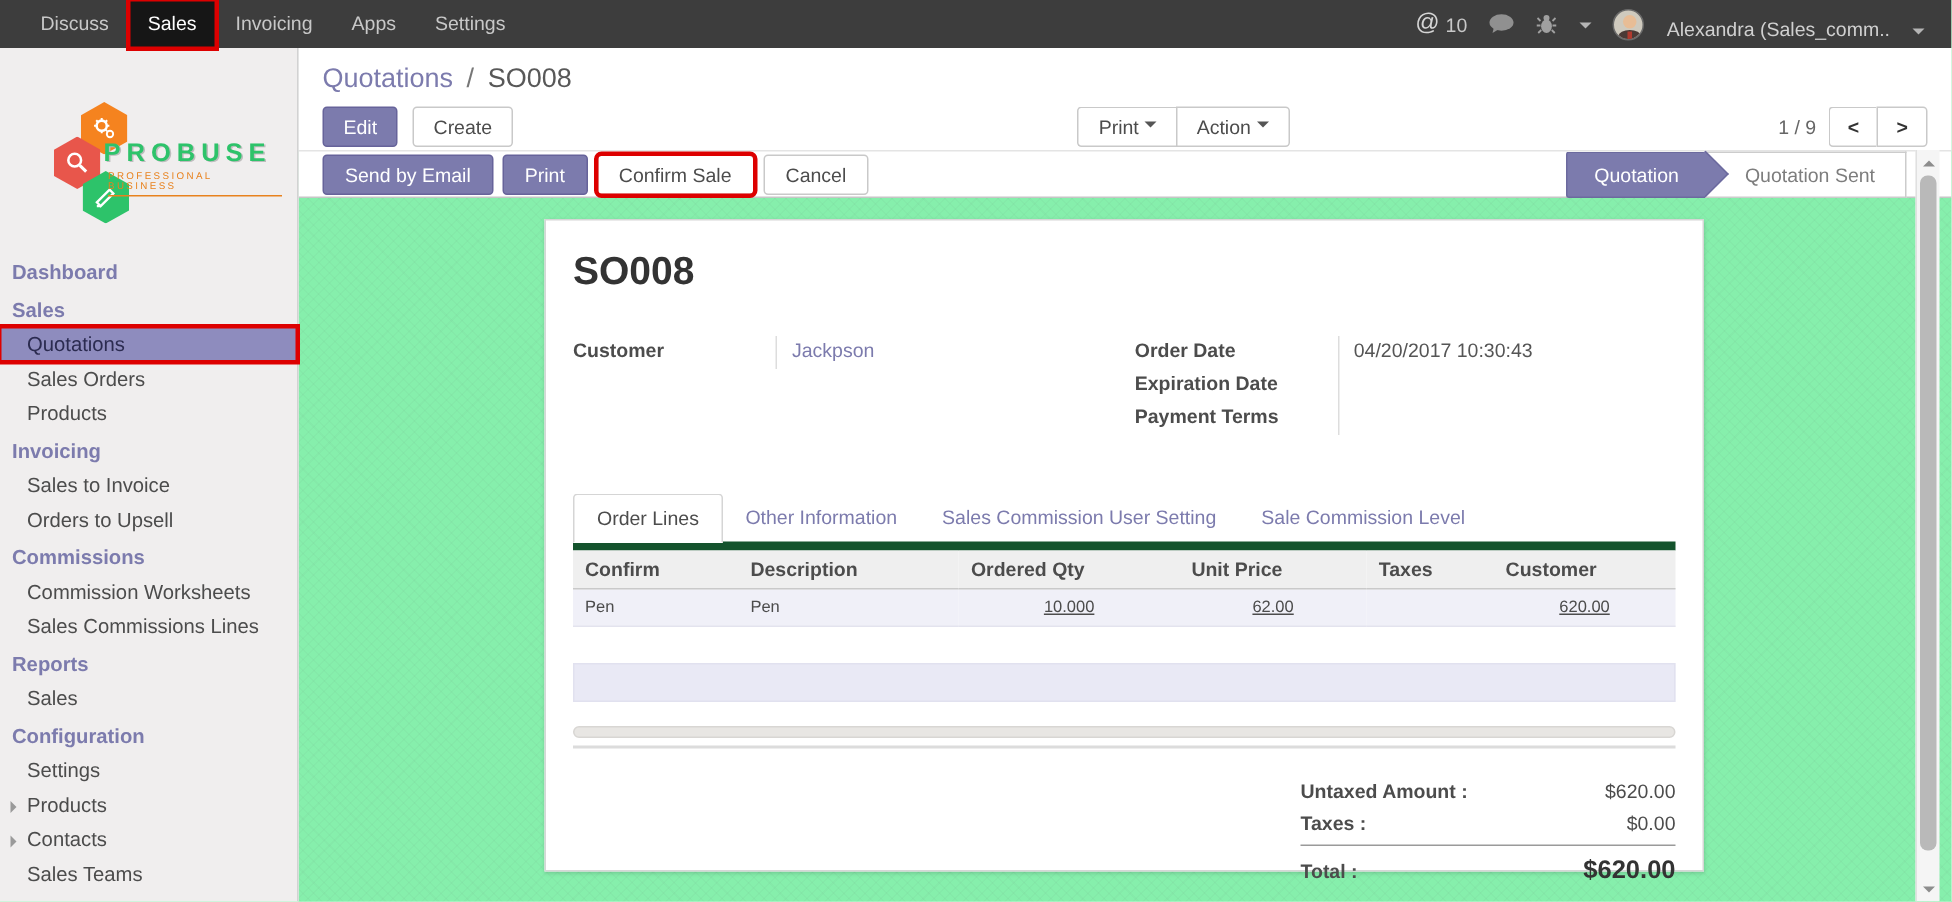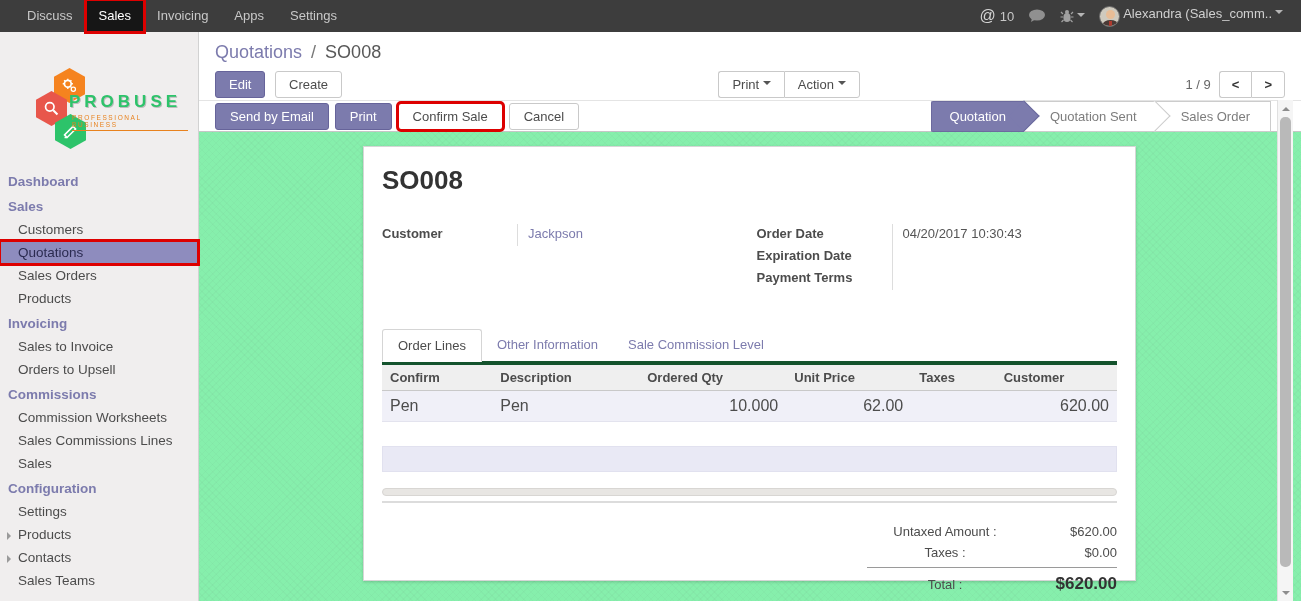--- a/index.html
+++ b/index.html
@@ -8,21 +8,21 @@
   .screen { position:relative; width:1301px; height:601px; overflow:hidden; }
 
   
   .navbar { position:absolute; top:0; left:0; width:100%; height:32px; background:#3d3d3d; display:flex; align-items:stretch; z-index:30; }
   .nav-left { display:flex; align-items:stretch; padding-left:14px; }
   .nav-item { color:#c8c8c8; line-height:32px; padding:0 13px; cursor:pointer; }
   .nav-item.active { background:#161616; color:#fff; outline:3px solid #dd0000; outline-offset:-1px; }
   .nav-right { margin-left:auto; display:flex; align-items:center; gap:14px; padding-right:18px; color:#c8c8c8; }
   .mention { display:flex; align-items:center; gap:4px; }
   .mention .at { font-size:16px; color:#d5d5d5; }
-  .icon-btn { display:flex; align-items:flex-start; gap:3px; cursor:pointer; }
+  .icon-btn { display:flex; align-items:flex-end; gap:15px; cursor:pointer; }
   .caret-down { display:inline-block; width:0; height:0; border:4px solid transparent; border-top-color:#b5b5b5; margin-top:4px; }
   .avatar { width:21px; height:21px; border-radius:50%; background:#cfcabe; position:relative; overflow:hidden; border:1px solid #6a6a6a; }
   .avatar .head { position:absolute; top:3px; left:6px; width:9px; height:9px; border-radius:50%; background:#e8bd96; }
   .avatar .body { position:absolute; bottom:-2px; left:3px; width:15px; height:8px; border-radius:50% 50% 0 0; background:#4a3a36; }
   .avatar .tie { position:absolute; bottom:0; left:9px; width:3px; height:5px; background:#b03a2e; }
   .user-name { color:#d0d0d0; white-space:nowrap; }
 
   
   .sidebar { position:absolute; top:32px; left:0; width:199px; height:569px; background:#f0eeee; border-right:1px solid #d2d2d2; z-index:20; }
   .logo { position:relative; height:82px; margin:36px 0 18px 28px; width:160px; }
@@ -91,40 +91,40 @@
   .sheet { position:absolute; top:46px; left:164px; width:773px; height:435px; background:#fff; border:1px solid #d6d6d6; box-shadow:0 1px 3px rgba(0,0,0,0.18); padding:16px 18px 20px 18px; z-index:4; }
   .sheet-title { font-size:26px; font-weight:bold; color:#333; margin-top:2px; }
   .fields { display:flex; margin-top:28px; }
   .fgroup { flex:1; display:grid; grid-template-columns:135px 1fr; align-content:start; }
   .fgroup.right { margin-left:14px; }
   .flabel { font-weight:bold; color:#4c4c4c; padding:2px 0; min-height:22px; }
   .fvalue { border-left:1px solid #ddd; padding:2px 0 2px 10px; min-height:22px; color:#555; }
   .fvalue.link { color:#7c7bad; cursor:pointer; }
 
   
-  .tabs { display:flex; margin-top:38px; border-bottom:4px solid #14532d; }
+  .tabs { display:flex; margin-top:38px; border-bottom:6px solid #14532d; }
   .tab { padding:8px 15px; color:#7c7bad; cursor:pointer; font-size:13px; position:relative; top:1px; }
   .tab.active { background:#fff; color:#4c4c4c; border:1px solid #d5d5d5; border-bottom:1px solid #fff; border-radius:3px 3px 0 0; }
 
   
   table.lines { width:100%; border-collapse:collapse; }
   table.lines th { background:#efefef; font-weight:bold; color:#4c4c4c; text-align:left; padding:5px 8px; border-bottom:1px solid #c9c9c9; font-size:13px; }
-  table.lines td { padding:6px 8px; font-size:16px; color:#4c4c4c; }
+  table.lines td { padding:6px 8px; font-size:11px; color:#4c4c4c; }
   table.lines tr.line-row { background:#f0f0f8; border-bottom:1px solid #e3e3ee; cursor:pointer; }
-  .num { text-align:right; }
+  .num { text-align:center;text-decoration:underline; }
   col.c-product{width:15%;} col.c-desc{width:20%;} col.c-qty{width:20%;} col.c-price{width:17%;} col.c-tax{width:11.5%;} col.c-sub{width:16.5%;}
 
   .band { margin-top:24px; height:26px; background:#e9e9f5; border:1px solid #e1e1ef; }
   .hbar { margin-top:16px; height:8px; background:#e8e6e3; border:1px solid #d8d6d3; border-radius:4px; }
   .hline { margin-top:5px; border-top:2px solid #dcdcdc; }
 
   
   .totals { width:250px; margin-left:auto; margin-top:18px; }
   .t-row { display:flex; align-items:baseline; padding:3px 0; }
-  .t-label { flex:1; text-align:center; font-weight:normal; color:#4c4c4c; padding-right:14px; }
+  .t-label { flex:1; text-align:left; font-weight:bold; color:#4c4c4c; padding-right:14px; }
   .t-value { width:80px; text-align:right; color:#4c4c4c; }
   .t-total { border-top:1px solid #9a9a9a; margin-top:4px; padding-top:6px; }
   .t-total .t-value { font-weight:bold; font-size:17px; color:#333; }
 </style>
 </head>
 <body>
 
 <div class="screen">
 
   <div class="navbar">
@@ -186,33 +186,33 @@
             <path d="M3 14 L13 4 L16 7 L6 17 Z" fill="none" stroke="#fff" stroke-width="1.8"></path>
             <line x1="3" y1="17" x2="6" y2="17" stroke="#fff" stroke-width="1.8"></line>
           </svg>
       </div>
       <div class="logo-title">PROBUSE</div>
       <div class="logo-subtitle">PROFESSIONAL BUSINESS</div>
     </div>
 
     <div class="menu-heading">Dashboard</div>
     <div class="menu-heading">Sales</div>
-    <div class="menu-item">Customers</div>
     <div class="menu-item selected">Quotations</div>
     <div class="menu-item">Sales Orders</div>
     <div class="menu-item">Products</div>
 
     <div class="menu-heading">Invoicing</div>
     <div class="menu-item">Sales to Invoice</div>
     <div class="menu-item">Orders to Upsell</div>
 
     <div class="menu-heading">Commissions</div>
     <div class="menu-item">Commission Worksheets</div>
     <div class="menu-item">Sales Commissions Lines</div>
 
+    <div class="menu-heading">Reports</div>
     <div class="menu-item">Sales</div>
 
     <div class="menu-heading">Configuration</div>
     <div class="menu-item">Settings</div>
     <div class="menu-item">
       <span class="caret-right"></span>
       <span>Products</span>
     </div>
     <div class="menu-item">
       <span class="caret-right"></span>
@@ -261,21 +261,20 @@
     <div class="statusbar">
       <div class="sb-buttons">
         <button class="btn btn-primary">Send by Email</button>
         <button class="btn btn-primary">Print</button>
         <button class="btn annotated">Confirm Sale</button>
         <button class="btn">Cancel</button>
       </div>
       <div class="status-steps">
         <div class="step active">Quotation</div>
         <div class="step">Quotation Sent</div>
-        <div class="step">Sales Order</div>
       </div>
     </div>
 
     <div class="sheet">
       <div class="sheet-title">SO008</div>
 
       <div class="fields">
         <div class="fgroup">
           <div class="flabel">Customer</div>
           <div class="fvalue link">Jackpson</div>
@@ -286,20 +285,21 @@
           <div class="flabel">Expiration Date</div>
           <div class="fvalue"></div>
           <div class="flabel">Payment Terms</div>
           <div class="fvalue"></div>
         </div>
       </div>
 
       <div class="tabs">
         <div class="tab active">Order Lines</div>
         <div class="tab">Other Information</div>
+        <div class="tab">Sales Commission User Setting</div>
         <div class="tab">Sale Commission Level</div>
       </div>
 
       <table class="lines">
         <colgroup>
           <col class="c-product">
             <col class="c-desc">
             <col class="c-qty">
             <col class="c-price">
             <col class="c-tax">

